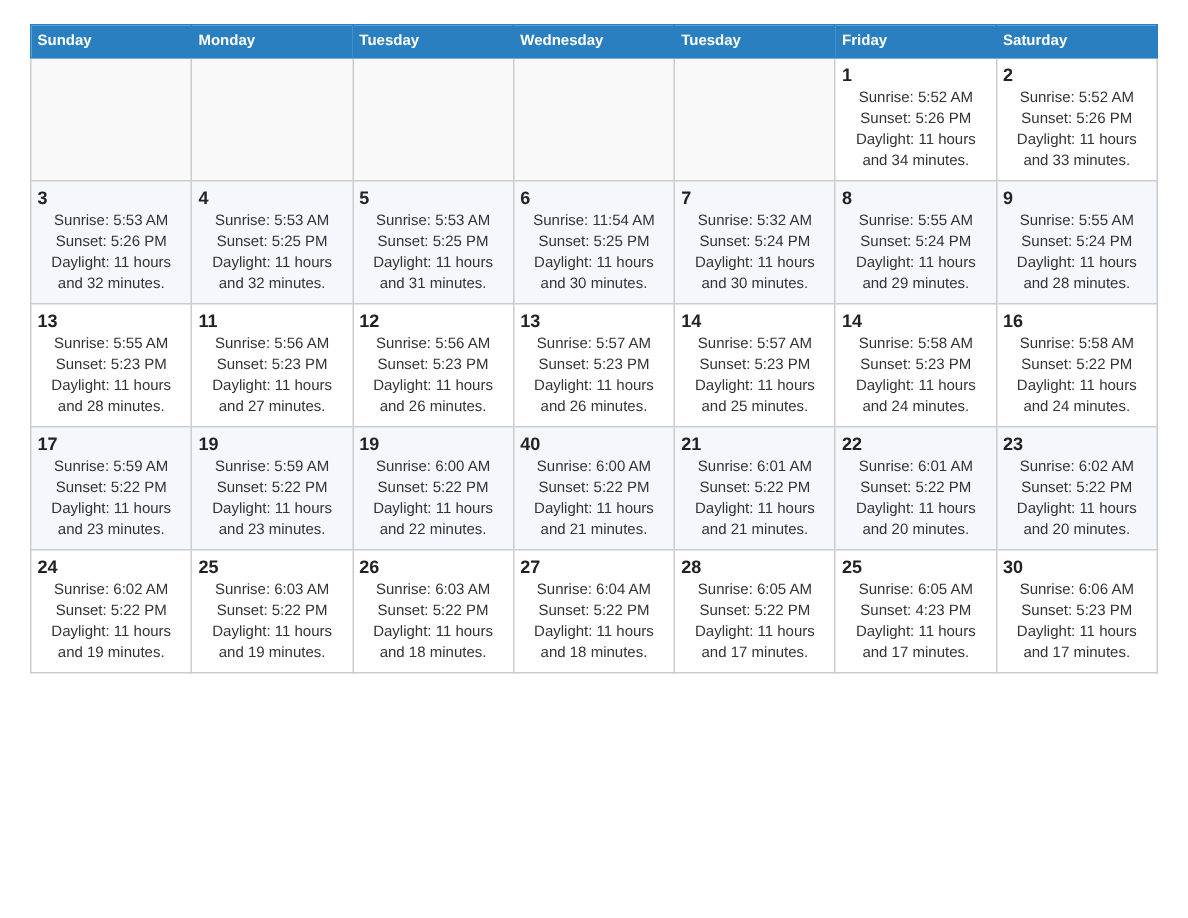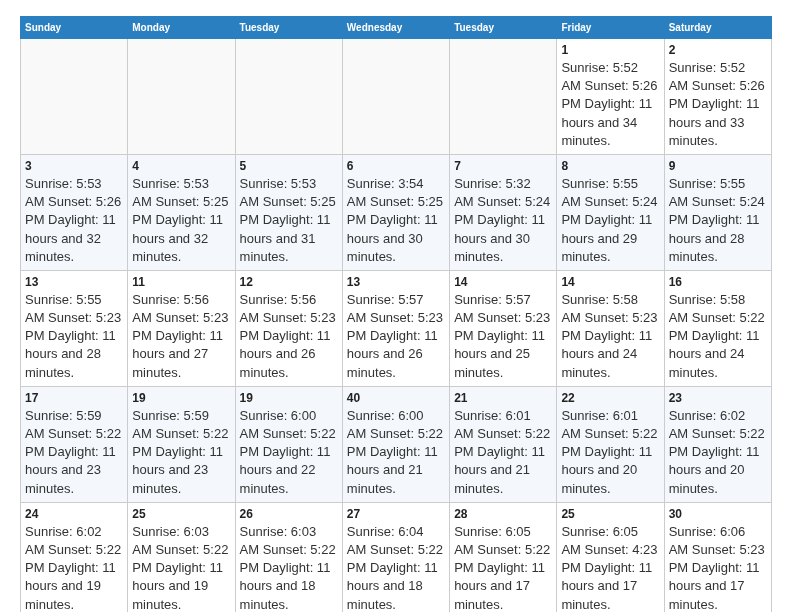--- a/index.html
+++ b/index.html
@@ -68,23 +68,24 @@
       background: #f4f8fc;
     }
     .day-num {
       font-size: 12px;
       font-weight: bold;
       color: #222;
       display: block;
       margin-bottom: 2px;
     }
     .day-info {
-      font-size: 13px;
+      font-size: 10px;
       color: #333;
       line-height: 1.4;
+      text-align: center;
     }
   </style>
 </head>
 <body>
 
 <div class="page">
 
   <table class="calendar-table">
     <thead>
       <tr>
@@ -136,21 +137,21 @@
           </td>
           <td>
             <span class="day-num">5</span>
             <div class="day-info">Sunrise: 5:53 AM
 Sunset: 5:25 PM
 Daylight: 11 hours
 and 31 minutes.</div>
           </td>
           <td>
             <span class="day-num">6</span>
-            <div class="day-info">Sunrise: 3:54 AM
+            <div class="day-info">Sunrise: 11:54 AM
 Sunset: 5:25 PM
 Daylight: 11 hours
 and 30 minutes.</div>
           </td>
           <td>
             <span class="day-num">7</span>
             <div class="day-info">Sunrise: 5:32 AM
 Sunset: 5:24 PM
 Daylight: 11 hours
 and 30 minutes.</div>

